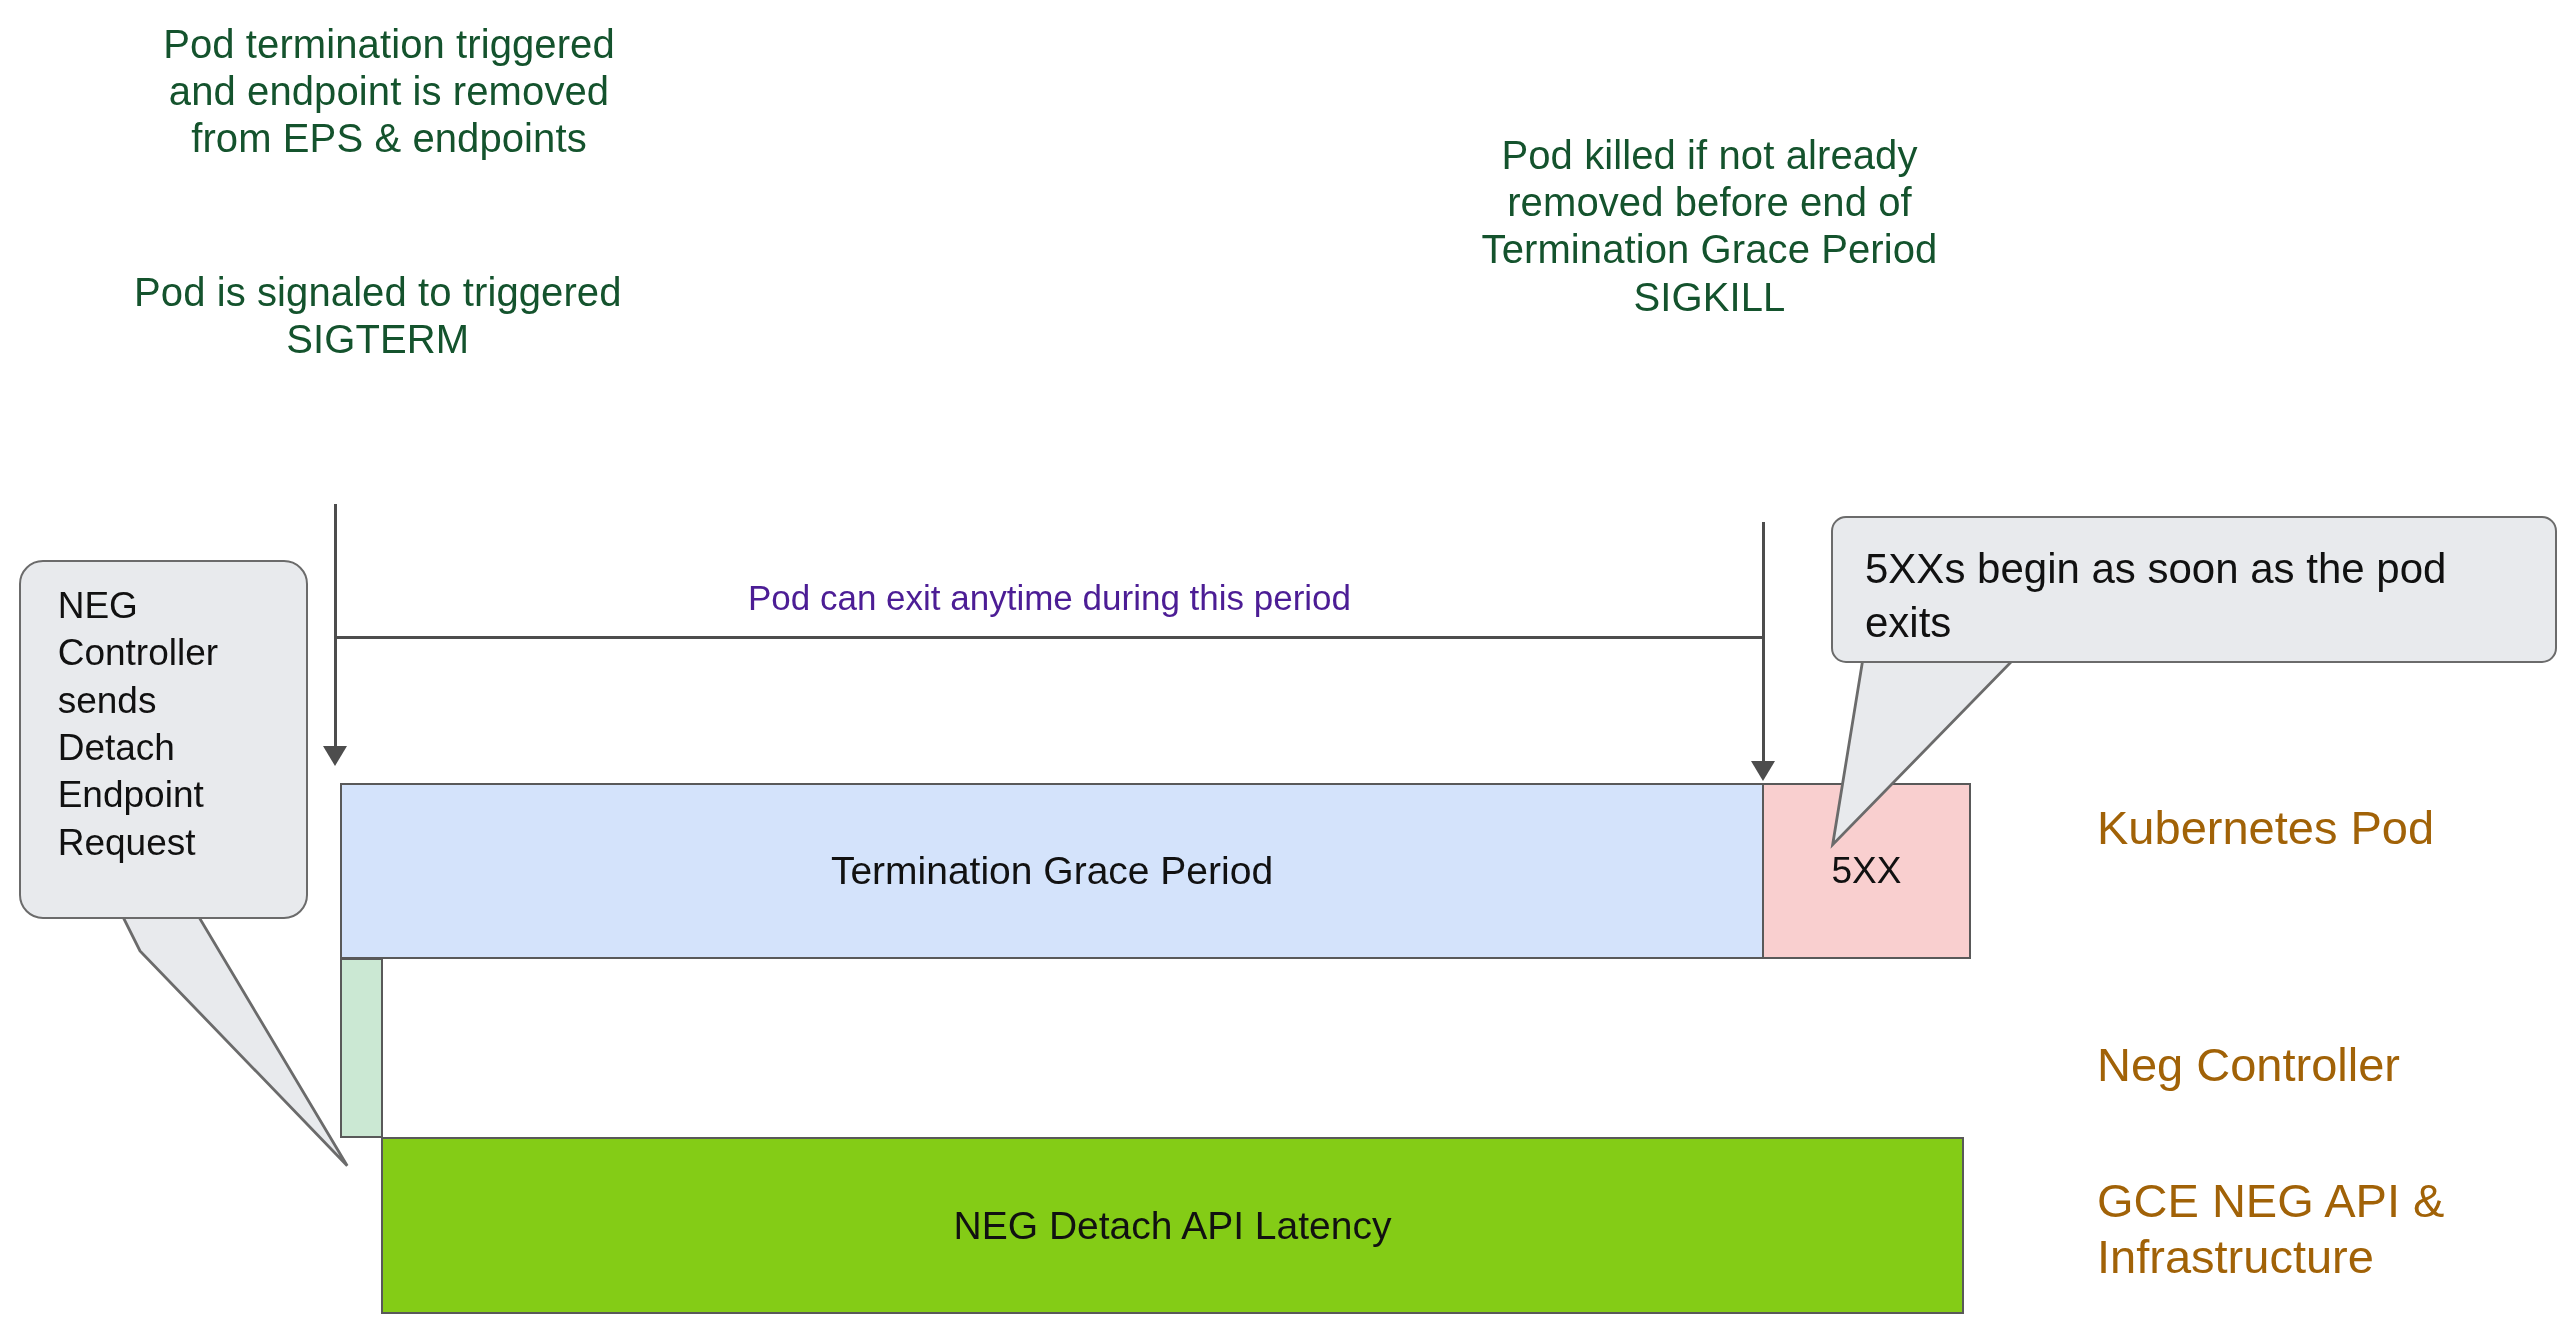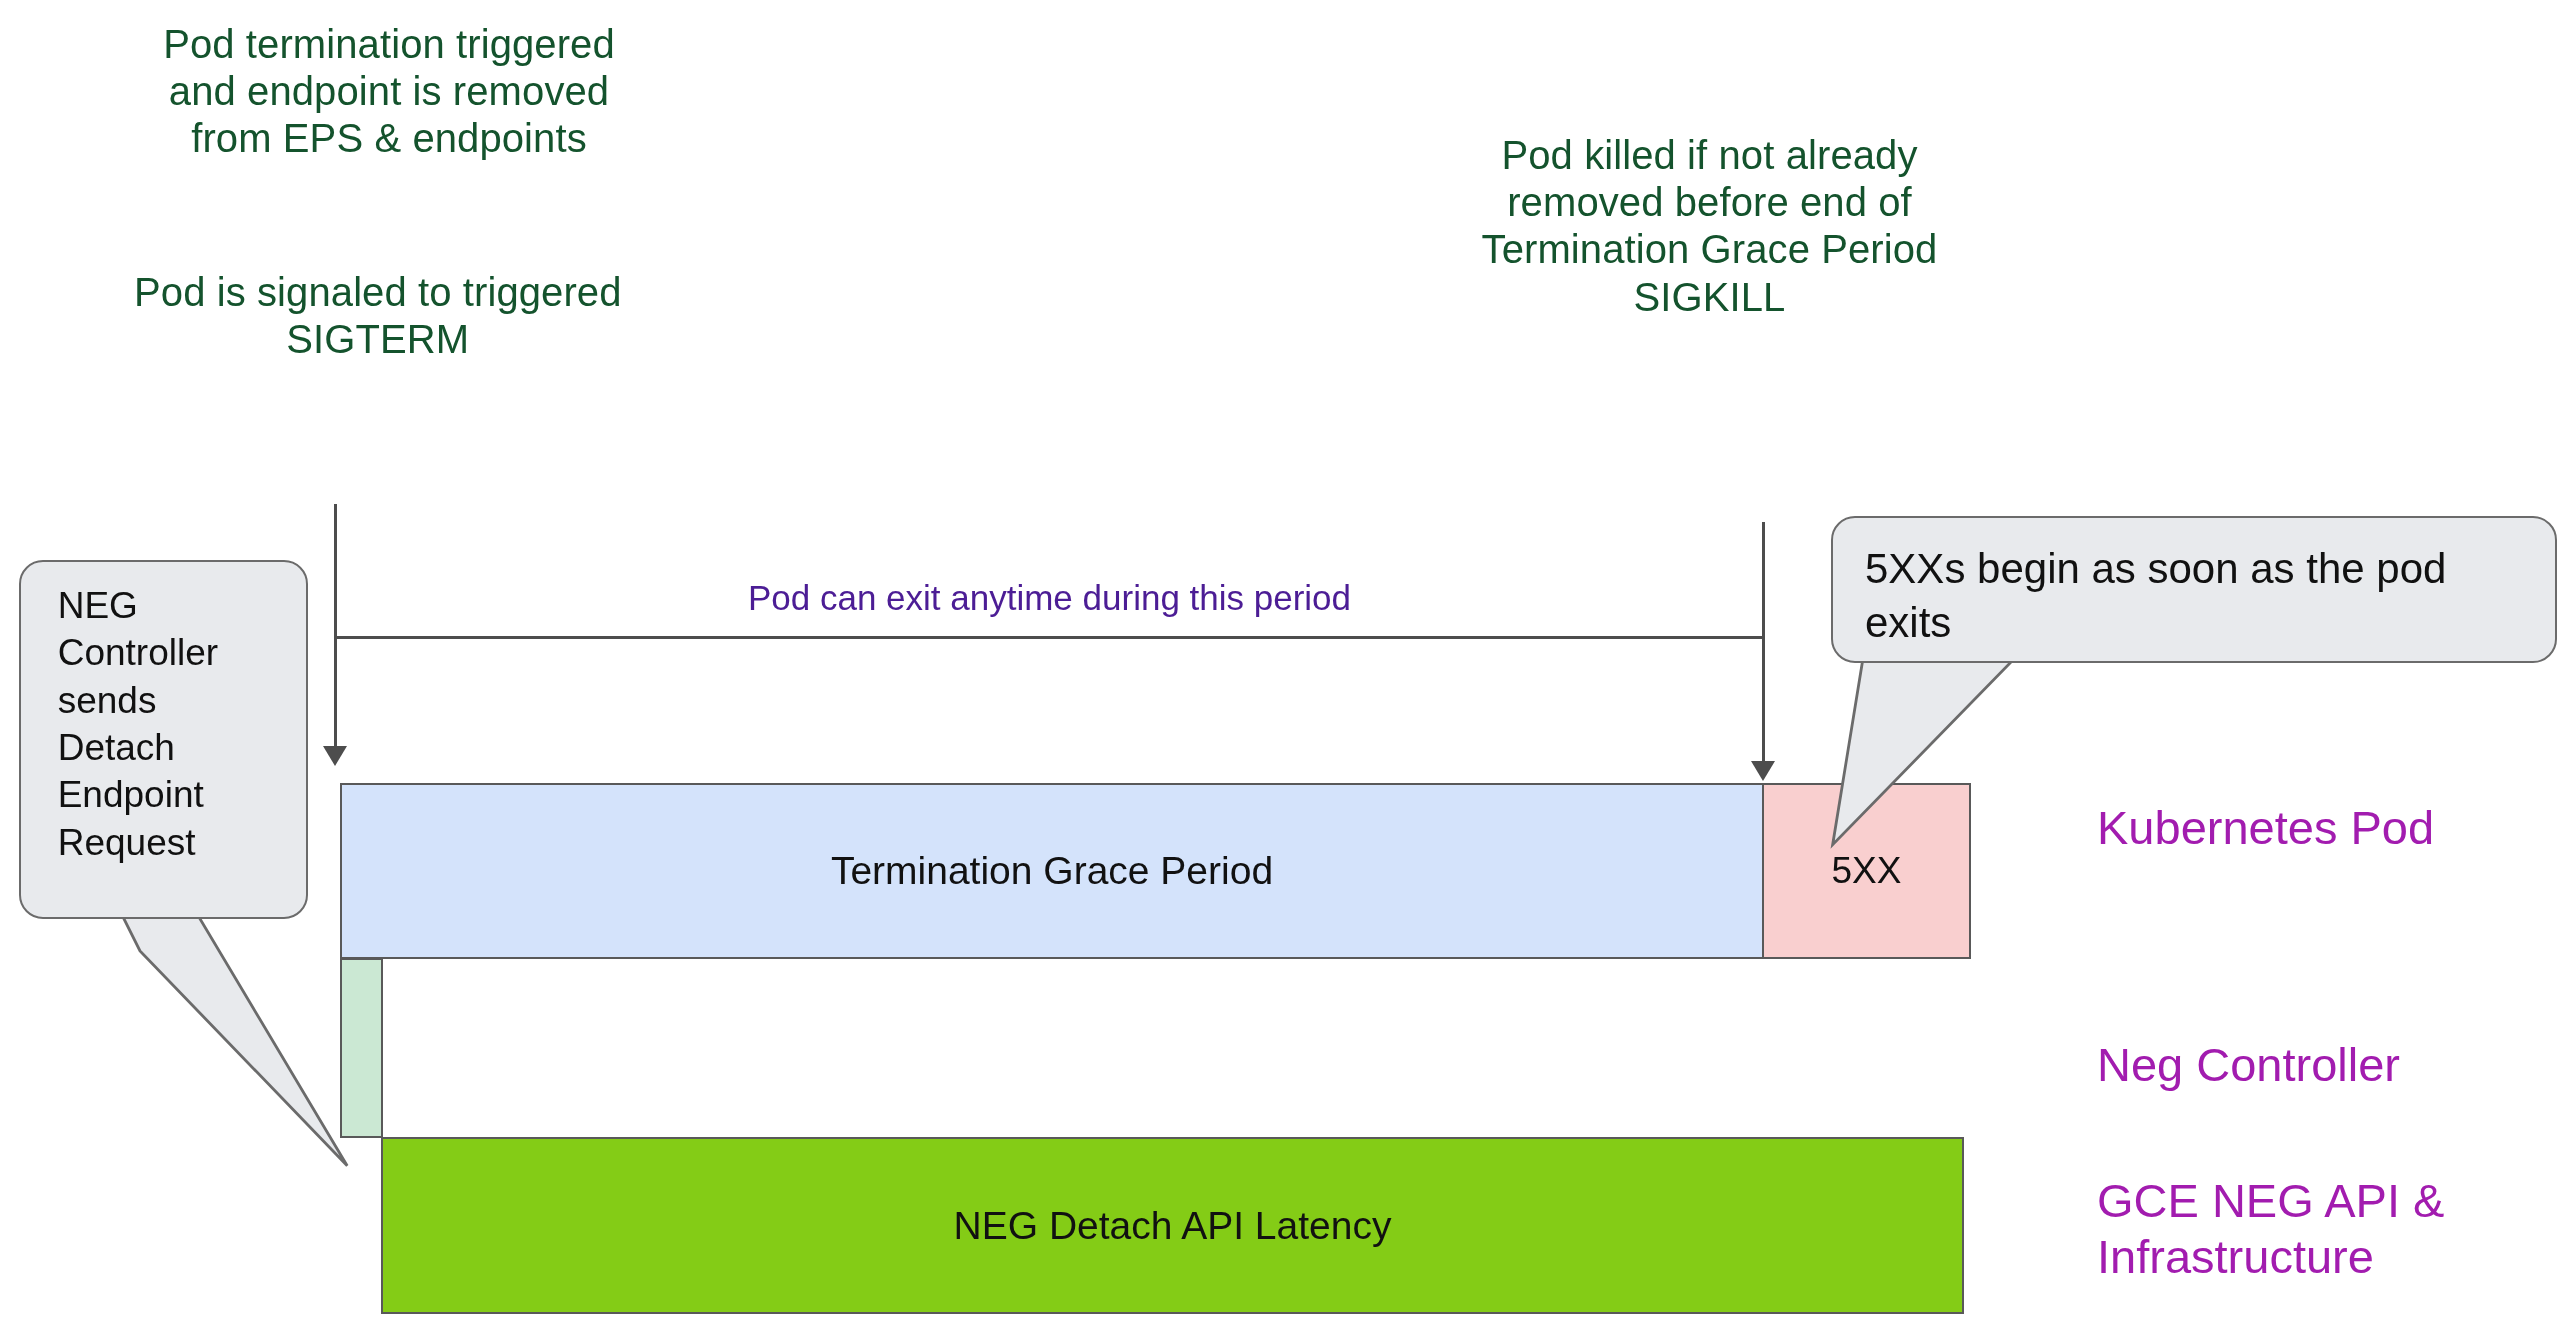--- a/index.html
+++ b/index.html
@@ -85,21 +85,21 @@
   #bar-5xx    { left: 1762px; top: 783px;  width: 209px;  height: 176px; background: #f9cfcf; font-size: 37px; }
   #bar-neg    { left: 340px;  top: 958px; width: 43px;   height: 180px; background: #cbe8d3; }
   #bar-latency{ left: 381px;  top: 1137px; width: 1583px; height: 177px; background: #84cc16; }
 
   
   .lane-label {
     position: absolute;
     left: 2097px;
     font-size: 47px;
     line-height: 1.2;
-    color: #a21caf;
+    color: #a16207;
     white-space: pre-line;
   }
   #lane-label-pod        { top: 800px;  width: 466px; }
   #lane-label-neg        { top: 989px; width: 466px; margin-top: 48px; }
   #lane-label-gce        { top: 1173px; width: 438px; }
 
   
   .callout {
     position: absolute;
     background: #e8eaed;
@@ -113,20 +113,21 @@
     padding: 20px 0 0 37px;
     font-size: 37px;
     line-height: 1.28;
     white-space: pre-line;
   }
   #callout-5xx {
     left: 1831px; top: 516px; width: 726px; height: 147px;
     padding: 24px 32px 0 32px;
     font-size: 42px;
     line-height: 1.28;
+    border-radius: 15px;
   }
 
   .callout-tail { position: absolute; overflow: visible; }
   #tail-neg  { left: 0px;    top: 895px; width: 392px; height: 280px; }
   #tail-5xx  { left: 1828px; top: 644px; width: 392px; height: 252px; }
 
   .tail-shape { fill: #e8eaed; stroke: #6b6b6b; stroke-width: 3; }
 </style>
 </head>
 <body>

